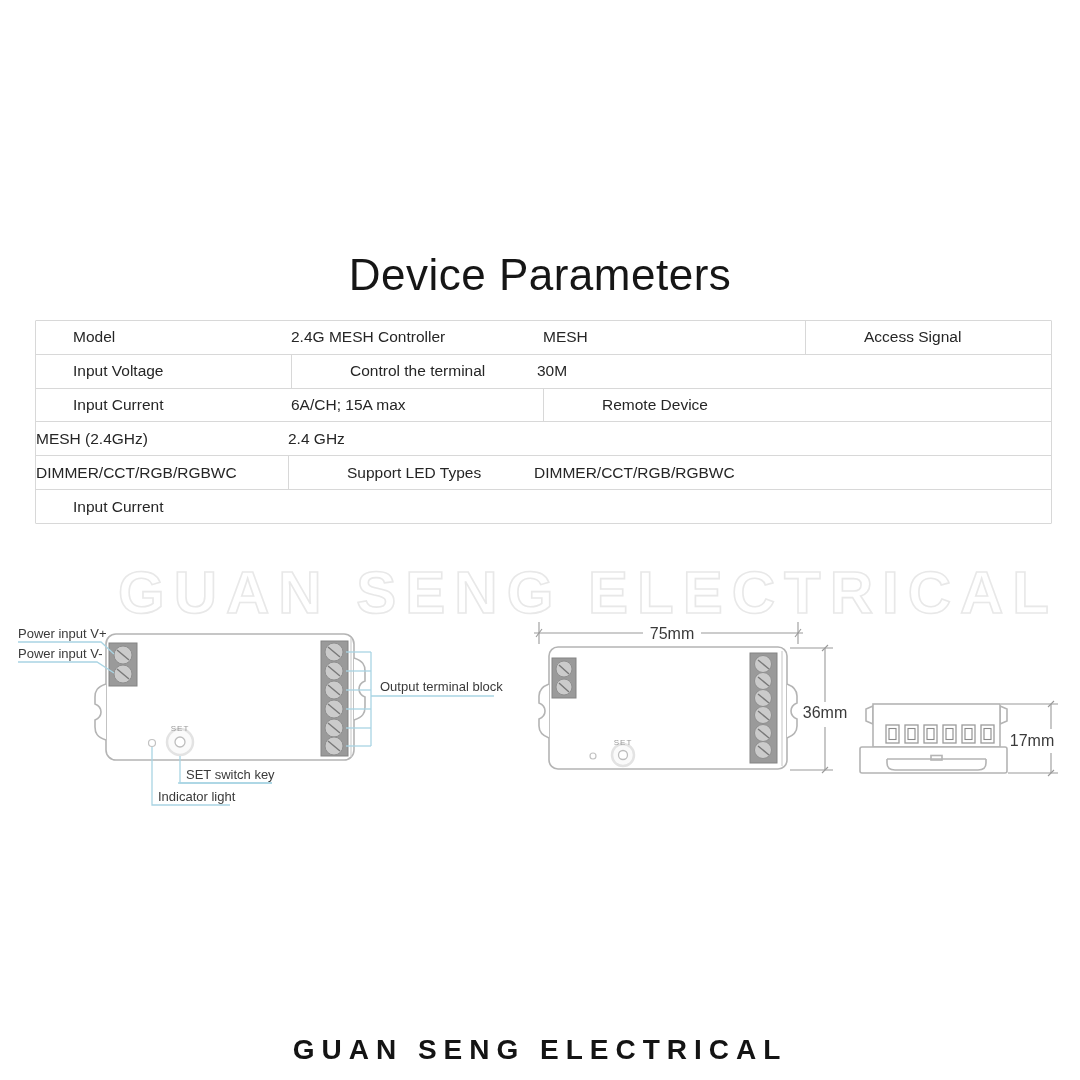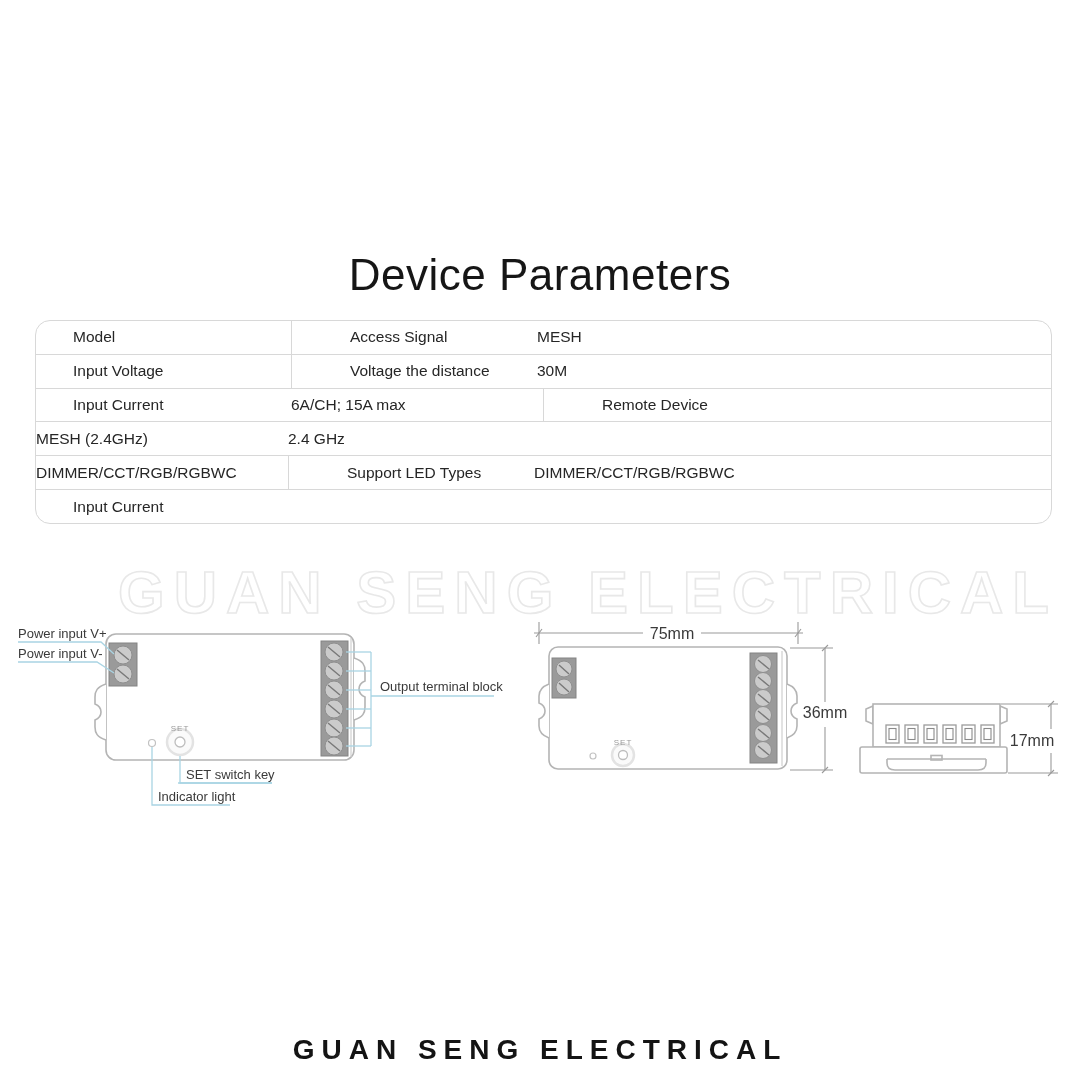--- a/index.html
+++ b/index.html
@@ -17,21 +17,21 @@
     text-align:center;
     font-size:44px; font-weight:400; color:#161616;
     letter-spacing:0.5px;
   }
 
   
   .param-table {
     position:absolute; left:35px; top:320px;
     width:1017px; height:204px;
     border:1px solid var(--table-border);
-    border-radius:15px;
+    border-radius:1px;
     display:flex; flex-direction:column;
     background:#fff;
     box-sizing:border-box;
   }
   .trow {
     flex:1; display:flex; align-items:stretch;
     border-bottom:1px solid var(--table-border);
     font-size:15.5px; color:#262626;
   }
   .trow:last-child { border-bottom:none; }
@@ -79,26 +79,27 @@
   .hole2{ fill:#ffffff; stroke:#8a8a8a; stroke-width:1.1; }
 </style>
 </head>
 <body>
 
 <div class="page-title">Device Parameters</div>
 
 <div class="param-table">
   <div class="trow">
     <div class="cell l-label">Model</div>
+    <div class="cell l-value">2.4G MESH Controller</div>
+    <div class="cell r-value">MESH</div>
     <div class="cell r-label">Access Signal</div>
-    <div class="cell r-value">MESH</div>
   </div>
   <div class="trow">
     <div class="cell l-label">Input Voltage</div>
-    <div class="cell r-label">Voltage the distance</div>
+    <div class="cell r-label">Control the terminal</div>
     <div class="cell r-value">30M</div>
   </div>
   <div class="trow">
     <div class="cell l-label">Input Current</div>
     <div class="cell l-value">6A/CH; 15A max</div>
     <div class="cell r-label">Remote Device</div>
   </div>
   <div class="trow">
     <div class="cell l-value">MESH (2.4GHz)</div>
     <div class="cell r-value">2.4 GHz</div>

